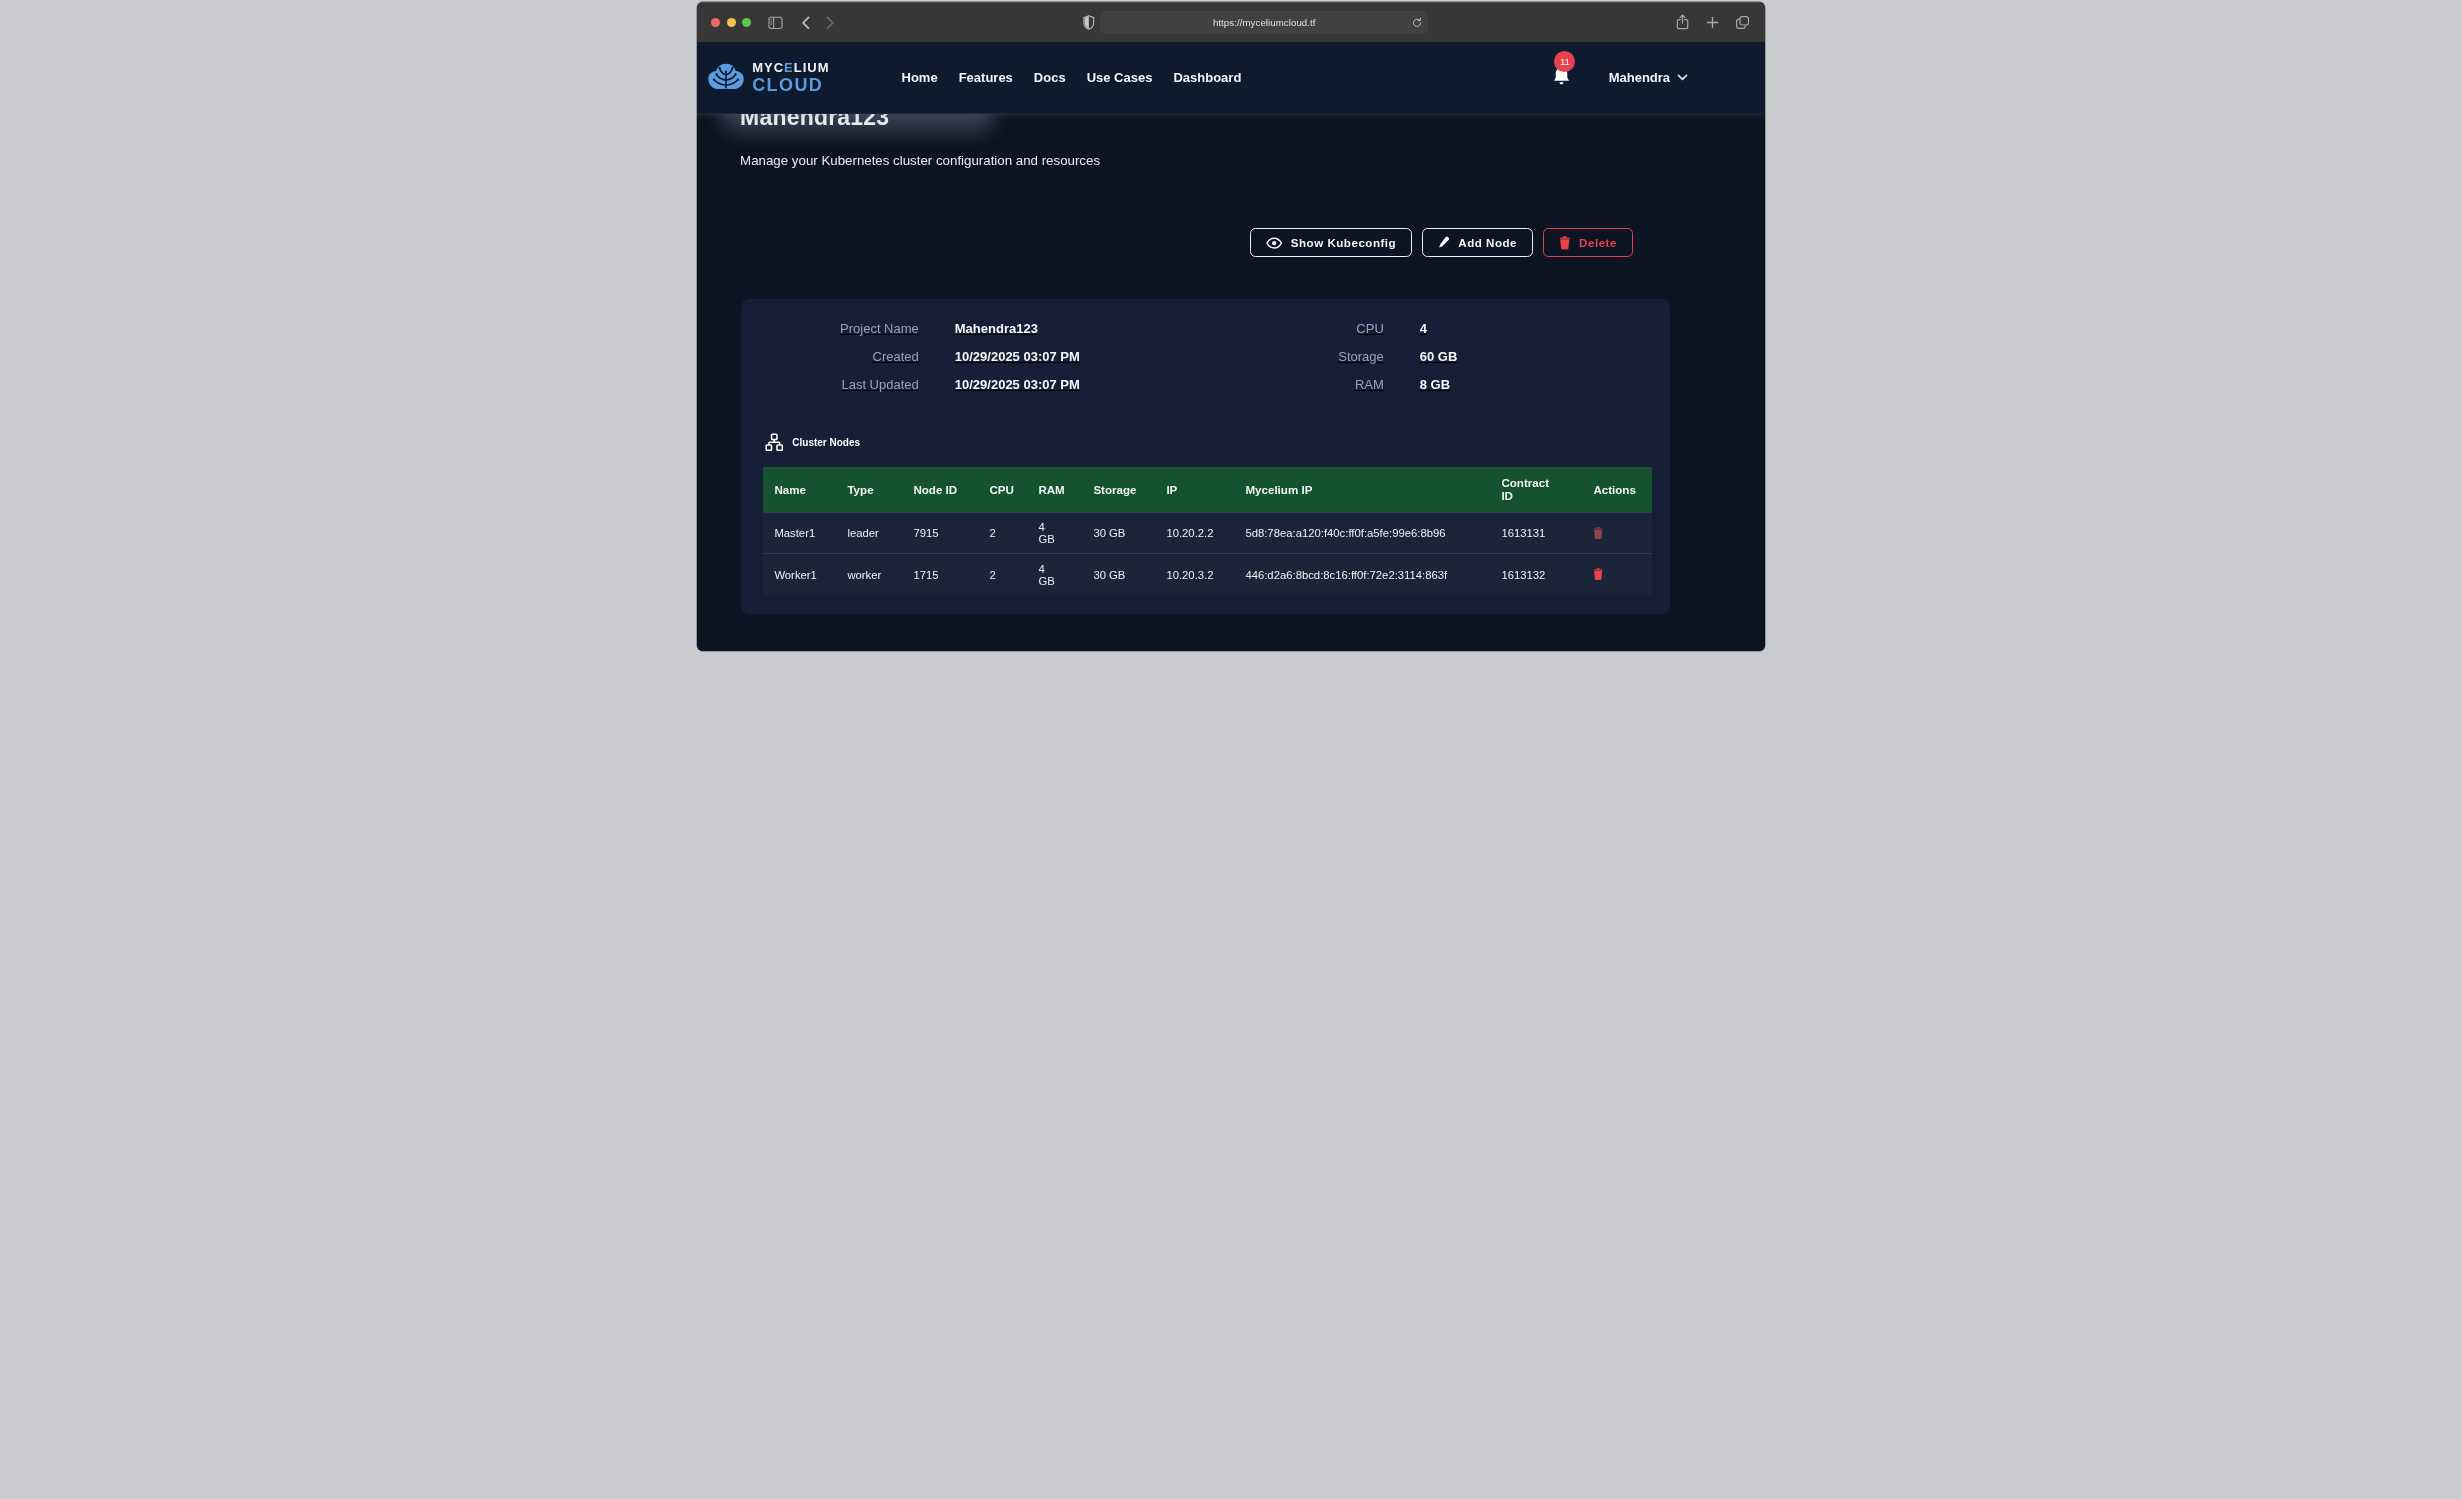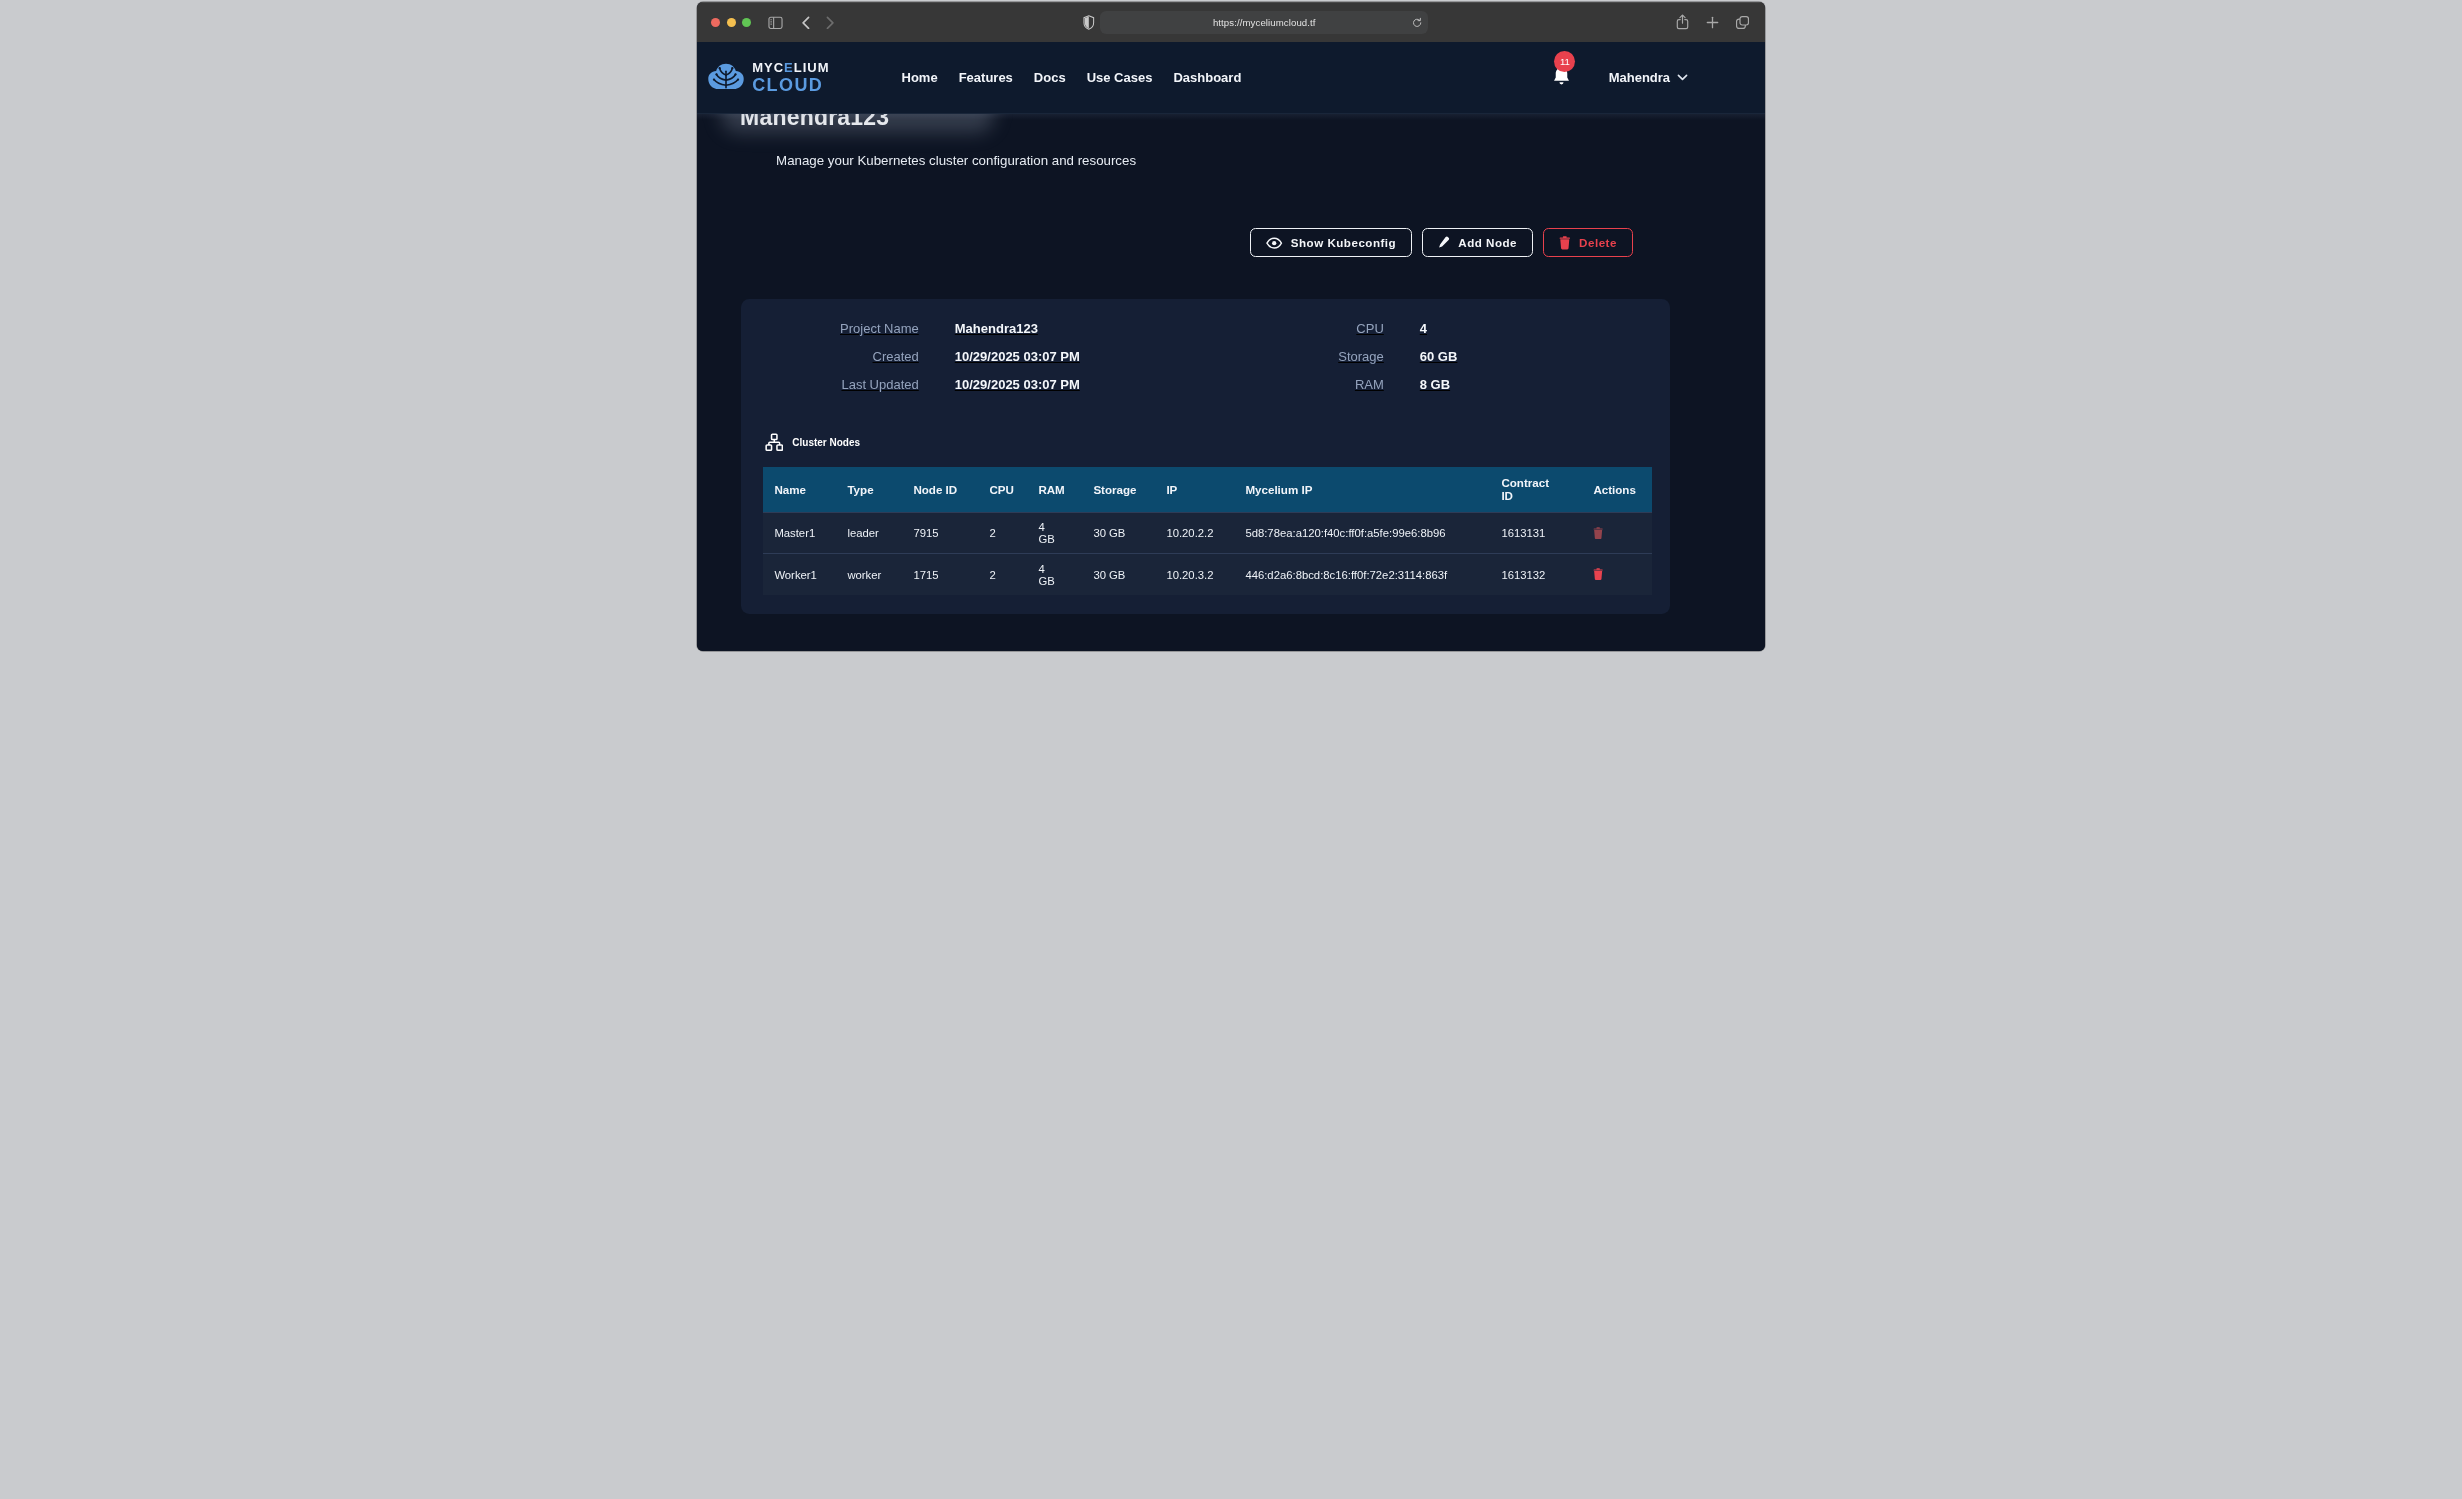--- a/index.html
+++ b/index.html
@@ -49,21 +49,21 @@
   
   .page { position:relative; height:calc(100% - 111px); background:#0d1423; overflow:hidden; }
   .blur-smudge { position:absolute; left:24px; top:-23px; width:273px; height:42px;
                  background:rgba(150,160,178,.28); border-radius:18px; filter:blur(9px);
                  pointer-events:none; z-index:2; }
   .nav-fade { position:absolute; left:0; right:0; top:0; height:5.5px;
               background:linear-gradient(rgba(120,140,175,.10), rgba(120,140,175,0)); }
   .container { padding:0 98px 0 43px; }
   .page-title { color:#ffffff; font-size:23px; font-weight:bold; letter-spacing:0.2px;
                 line-height:31px; margin-top:-12.3px; }
-  .page-subtitle { color:#e7ecf3; font-size:13.3px; margin-top:20.5px;margin-left:36px; }
+  .page-subtitle { color:#e7ecf3; font-size:13.3px; margin-top:20.5px; }
 
   .actions-row { display:flex; justify-content:flex-end; gap:10.3px; margin:60px 34px 0 0; }
   .btn { display:flex; align-items:center; gap:8.2px; height:29px; padding:4px 15px;
          border-radius:5.5px; border:1.4px solid #eef1f5; background:transparent;
          color:#f4f6f9; font-family:"Liberation Sans", sans-serif;
          font-size:11.6px; font-weight:bold; letter-spacing:0.5px; cursor:pointer; }
   .btn svg { display:block; }
   .btn-danger { border-color:#e8414d; color:#e8414d; }
 
   
@@ -78,21 +78,21 @@
                      color:#ffffff; }
   .section-heading .title { font-size:10px; font-weight:bold; }
 
   
   .table-wrap { margin:15px 0 0 22px; width:888px; }
   table { border-collapse:collapse; table-layout:fixed; width:100%; }
   col.c-name{width:73px} col.c-type{width:66px} col.c-nodeid{width:76px}
   col.c-cpu{width:49px} col.c-ram{width:55px} col.c-storage{width:73px}
   col.c-ip{width:79px} col.c-myc{width:256px} col.c-contract{width:92px}
   col.c-actions{width:70px}
-  thead tr { background:#0c4a6e; }
+  thead tr { background:#14532d; }
   th { color:#f2f5fa; font-size:11.6px; font-weight:bold; text-align:left;
        padding:9.6px 5.5px 9.6px 11.6px; }
   th.wrap-col span { display:block; width:45px; }
   tbody tr { background:#1a2539; border-top:0.7px solid #2e3c57;margin-top:31px; }
   tbody tr:last-child { border-bottom:0; }
   td { color:#eef2f7; font-size:11.3px; padding:8.2px 5.5px 8.2px 11.6px; vertical-align:middle; }
   td .cell-inner { display:inline-block; max-width:100%; }
   td.ram-cell .cell-inner { width:20.5px; }
   td.myc-cell .cell-inner { max-width:232px; word-break:break-all; }
   .trash-btn { background:none; border:none; cursor:pointer; padding:0; display:block; }

